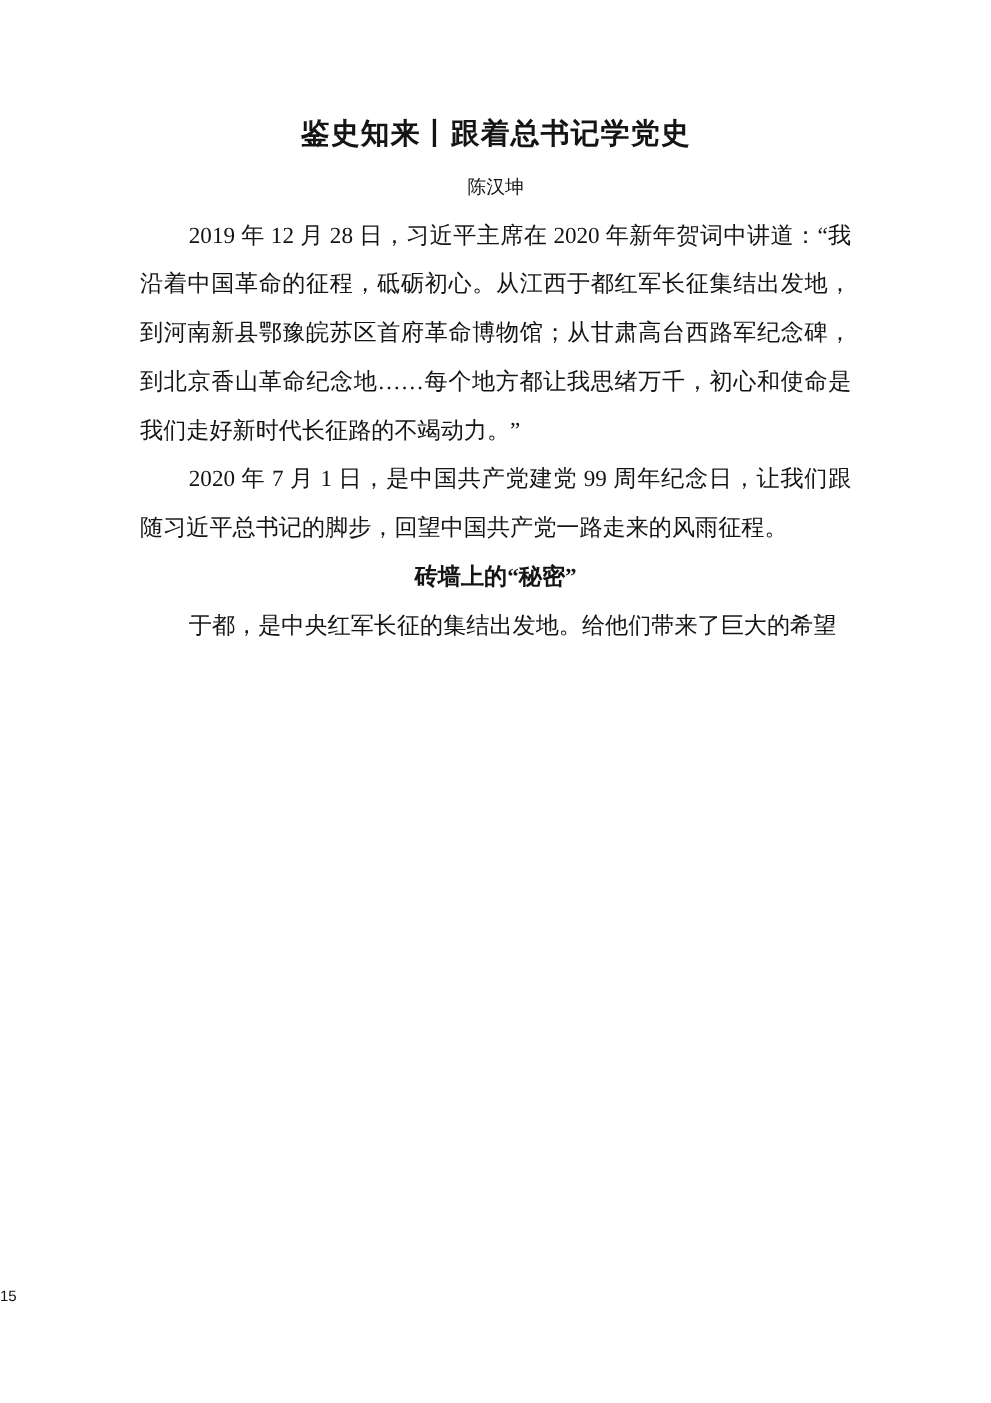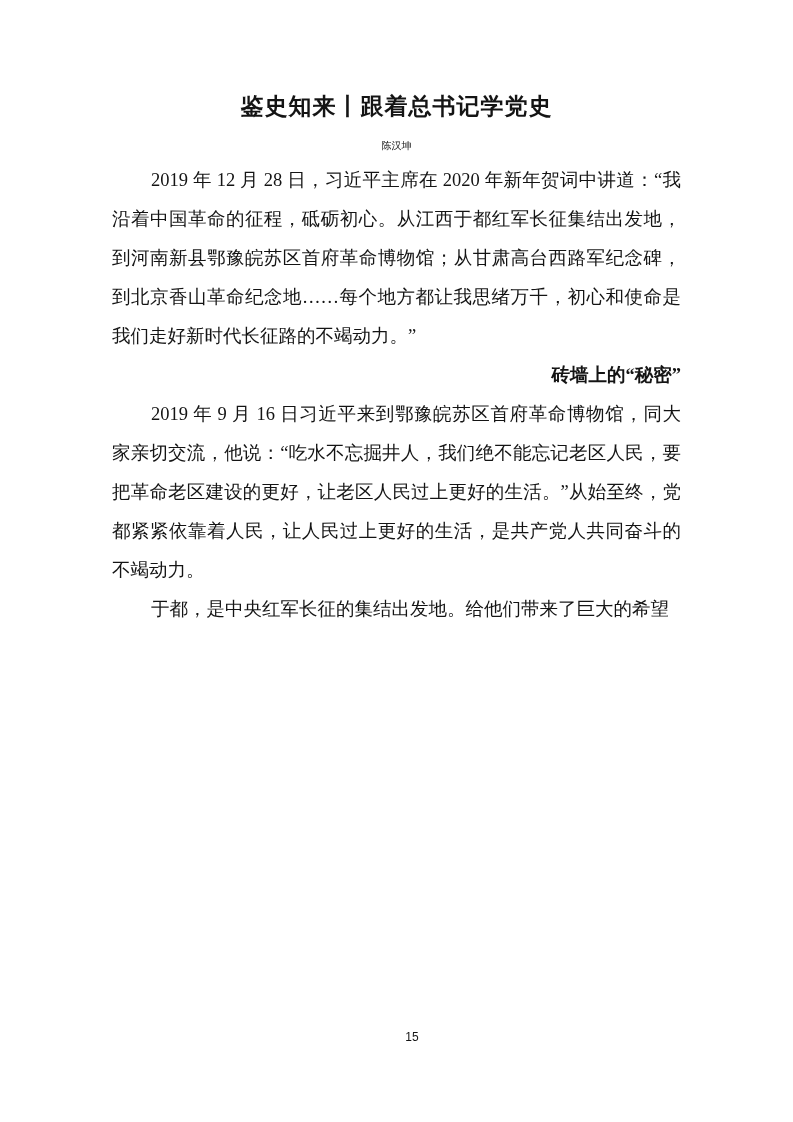--- a/index.html
+++ b/index.html
@@ -21,57 +21,56 @@
   .doc-title {
     margin: 0 0 12px 0;
     font-size: 23px;
     font-weight: 700;
     text-align: center;
     line-height: 1.5;
     letter-spacing: 1px;
   }
   .doc-author {
     margin: 0 0 6px 0;
-    font-size: 10px;
+    font-size: 15px;
     text-align: center;
     line-height: 1.8;
   }
   .para {
     margin: 0;
     font-size: 18.5px;
     line-height: 39px;
     text-align: justify;
     text-justify: inter-character;
     text-indent: 39px;
   }
   .section-heading {
     margin: 0;
     font-size: 18.5px;
     font-weight: 700;
-    text-align: right;
+    text-align: center;
     line-height: 39px;
   }
   .page-number {
     position: absolute;
     left: 0;
     right: 0;
     bottom: 78px;
-    text-align: center;
+    text-align: left;
     font-size: 12px;
     font-family: "Liberation Sans", "DejaVu Sans", sans-serif;
     color: #141414;
-    margin-left: 31px;
   }
 </style>
 </head>
 <body>
 
 <div class="page">
   <h1 class="doc-title">鉴史知来丨跟着总书记学党史</h1>
   <div class="doc-author">陈汉坤</div>
 
   <p class="para">2019 年 12 月 28 日，习近平主席在 2020 年新年贺词中讲道：“我沿着中国革命的征程，砥砺初心。从江西于都红军长征集结出发地，到河南新县鄂豫皖苏区首府革命博物馆；从甘肃高台西路军纪念碑，到北京香山革命纪念地……每个地方都让我思绪万千，初心和使命是我们走好新时代长征路的不竭动力。”</p>
+  <p class="para">2020 年 7 月 1 日，是中国共产党建党 99 周年纪念日，让我们跟随习近平总书记的脚步，回望中国共产党一路走来的风雨征程。</p>
   <h2 class="section-heading">砖墙上的“秘密”</h2>
-  <p class="para">2019 年 9 月 16 日习近平来到鄂豫皖苏区首府革命博物馆，同大家亲切交流，他说：“吃水不忘掘井人，我们绝不能忘记老区人民，要把革命老区建设的更好，让老区人民过上更好的生活。”从始至终，党都紧紧依靠着人民，让人民过上更好的生活，是共产党人共同奋斗的不竭动力。</p>
   <p class="para">于都，是中央红军长征的集结出发地。给他们带来了巨大的希望</p>
 
   <div class="page-number">15</div>
 </div>
 
 </body></html>

